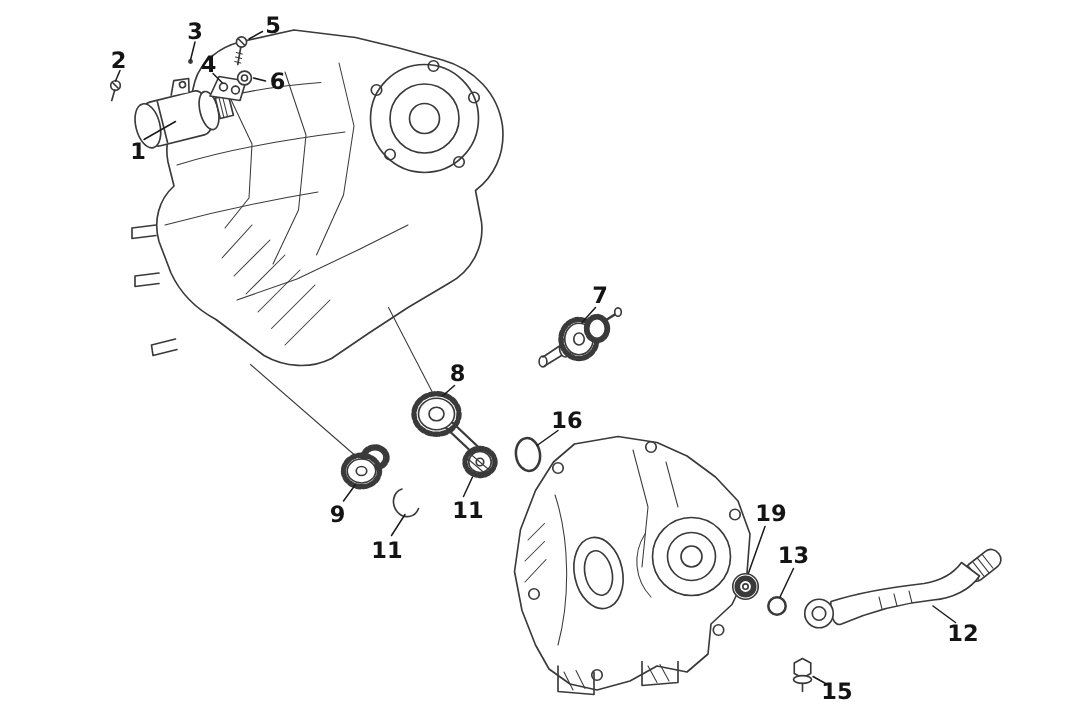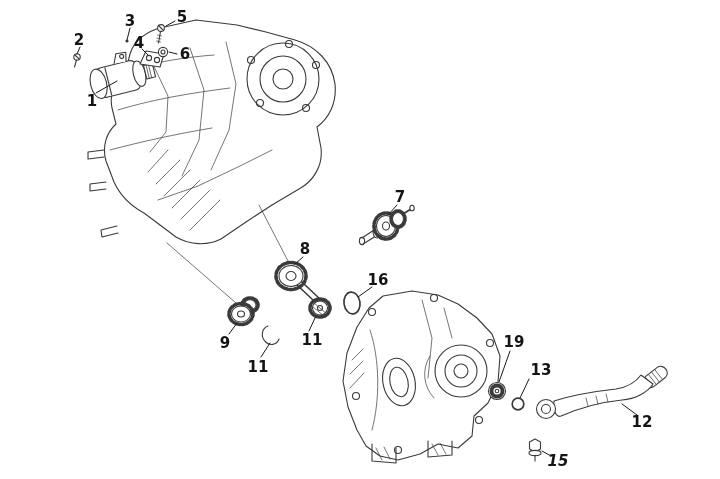--- a/index.html
+++ b/index.html
@@ -230,18 +230,18 @@
       <div class="part-label" style="left: 139px; top: 43px;">4</div>
       <div class="part-label" style="left: 182px; top: 17px;">5</div>
       <div class="part-label" style="left: 185px; top: 54px;">6</div>
       <div class="part-label" style="left: 400px; top: 197px;">7</div>
       <div class="part-label" style="left: 305px; top: 249px;">8</div>
       <div class="part-label" style="left: 225px; top: 343px;">9</div>
       <div class="part-label" style="left: 258px; top: 367px;">11</div>
       <div class="part-label" style="left: 312px; top: 340px;">11</div>
       <div class="part-label" style="left: 378px; top: 280px; text-align: center;">16</div>
       <div class="part-label" style="left: 514px; top: 342px;">19</div>
-      <div class="part-label" style="left: 541px; top: 370px;">13</div>
+      <div class="part-label" style="left: 529px; top: 370px;">13</div>
       <div class="part-label" style="left: 642px; top: 422px;">12</div>
-      <div class="part-label" style="left: 558px; top: 461px; font-style: italic;">15</div>
+      <div class="part-label" style="left: 558px; top: 461px;">15</div>
     </div>
 
 </div>
 
 </body></html>

